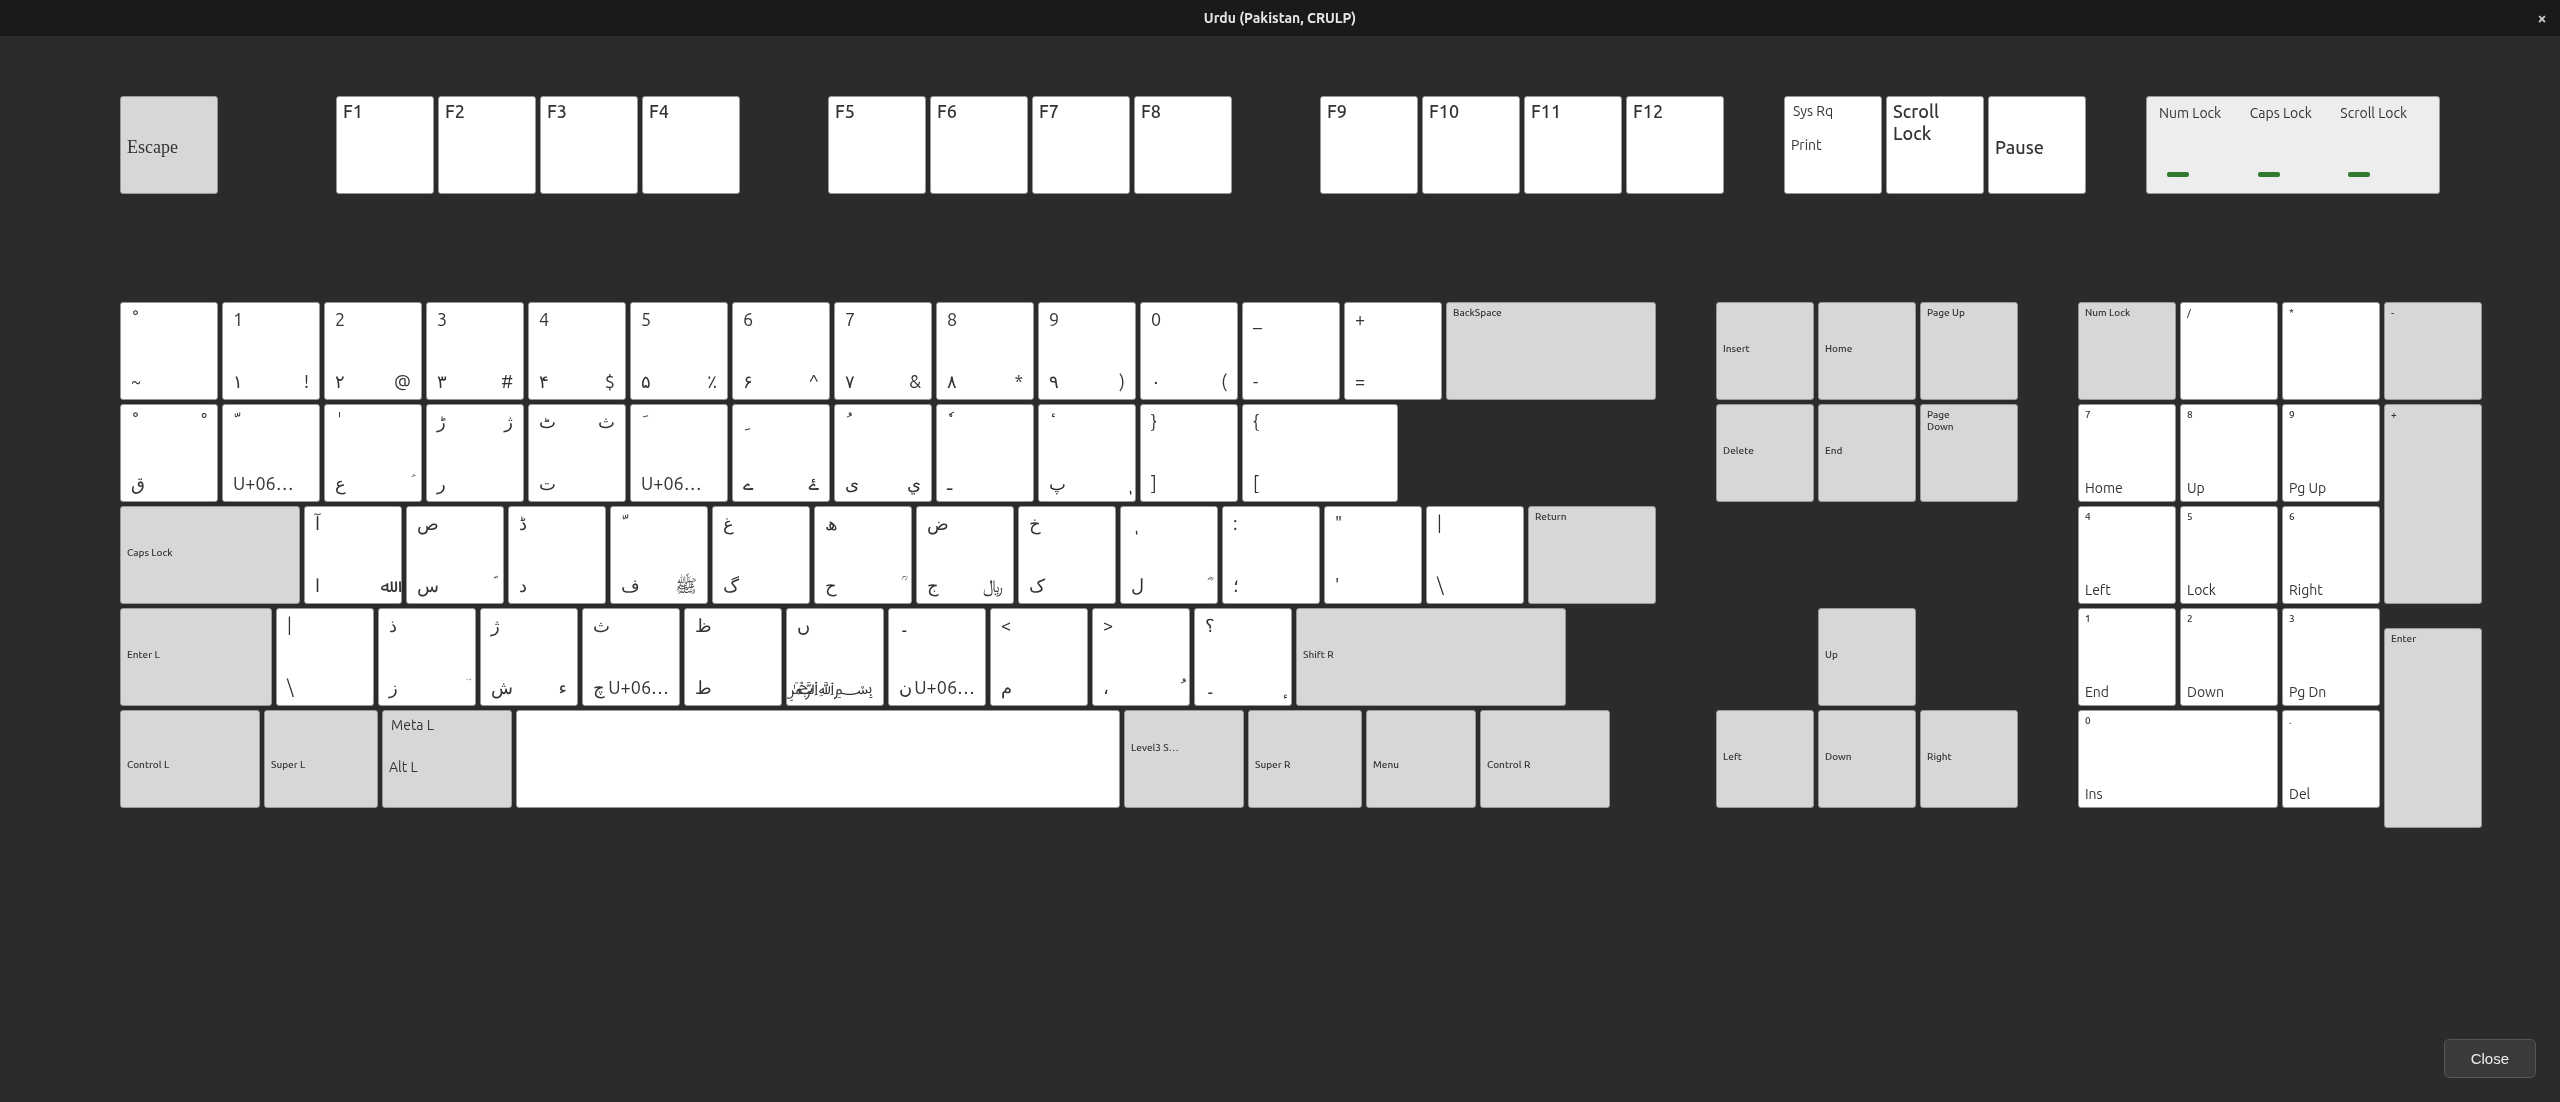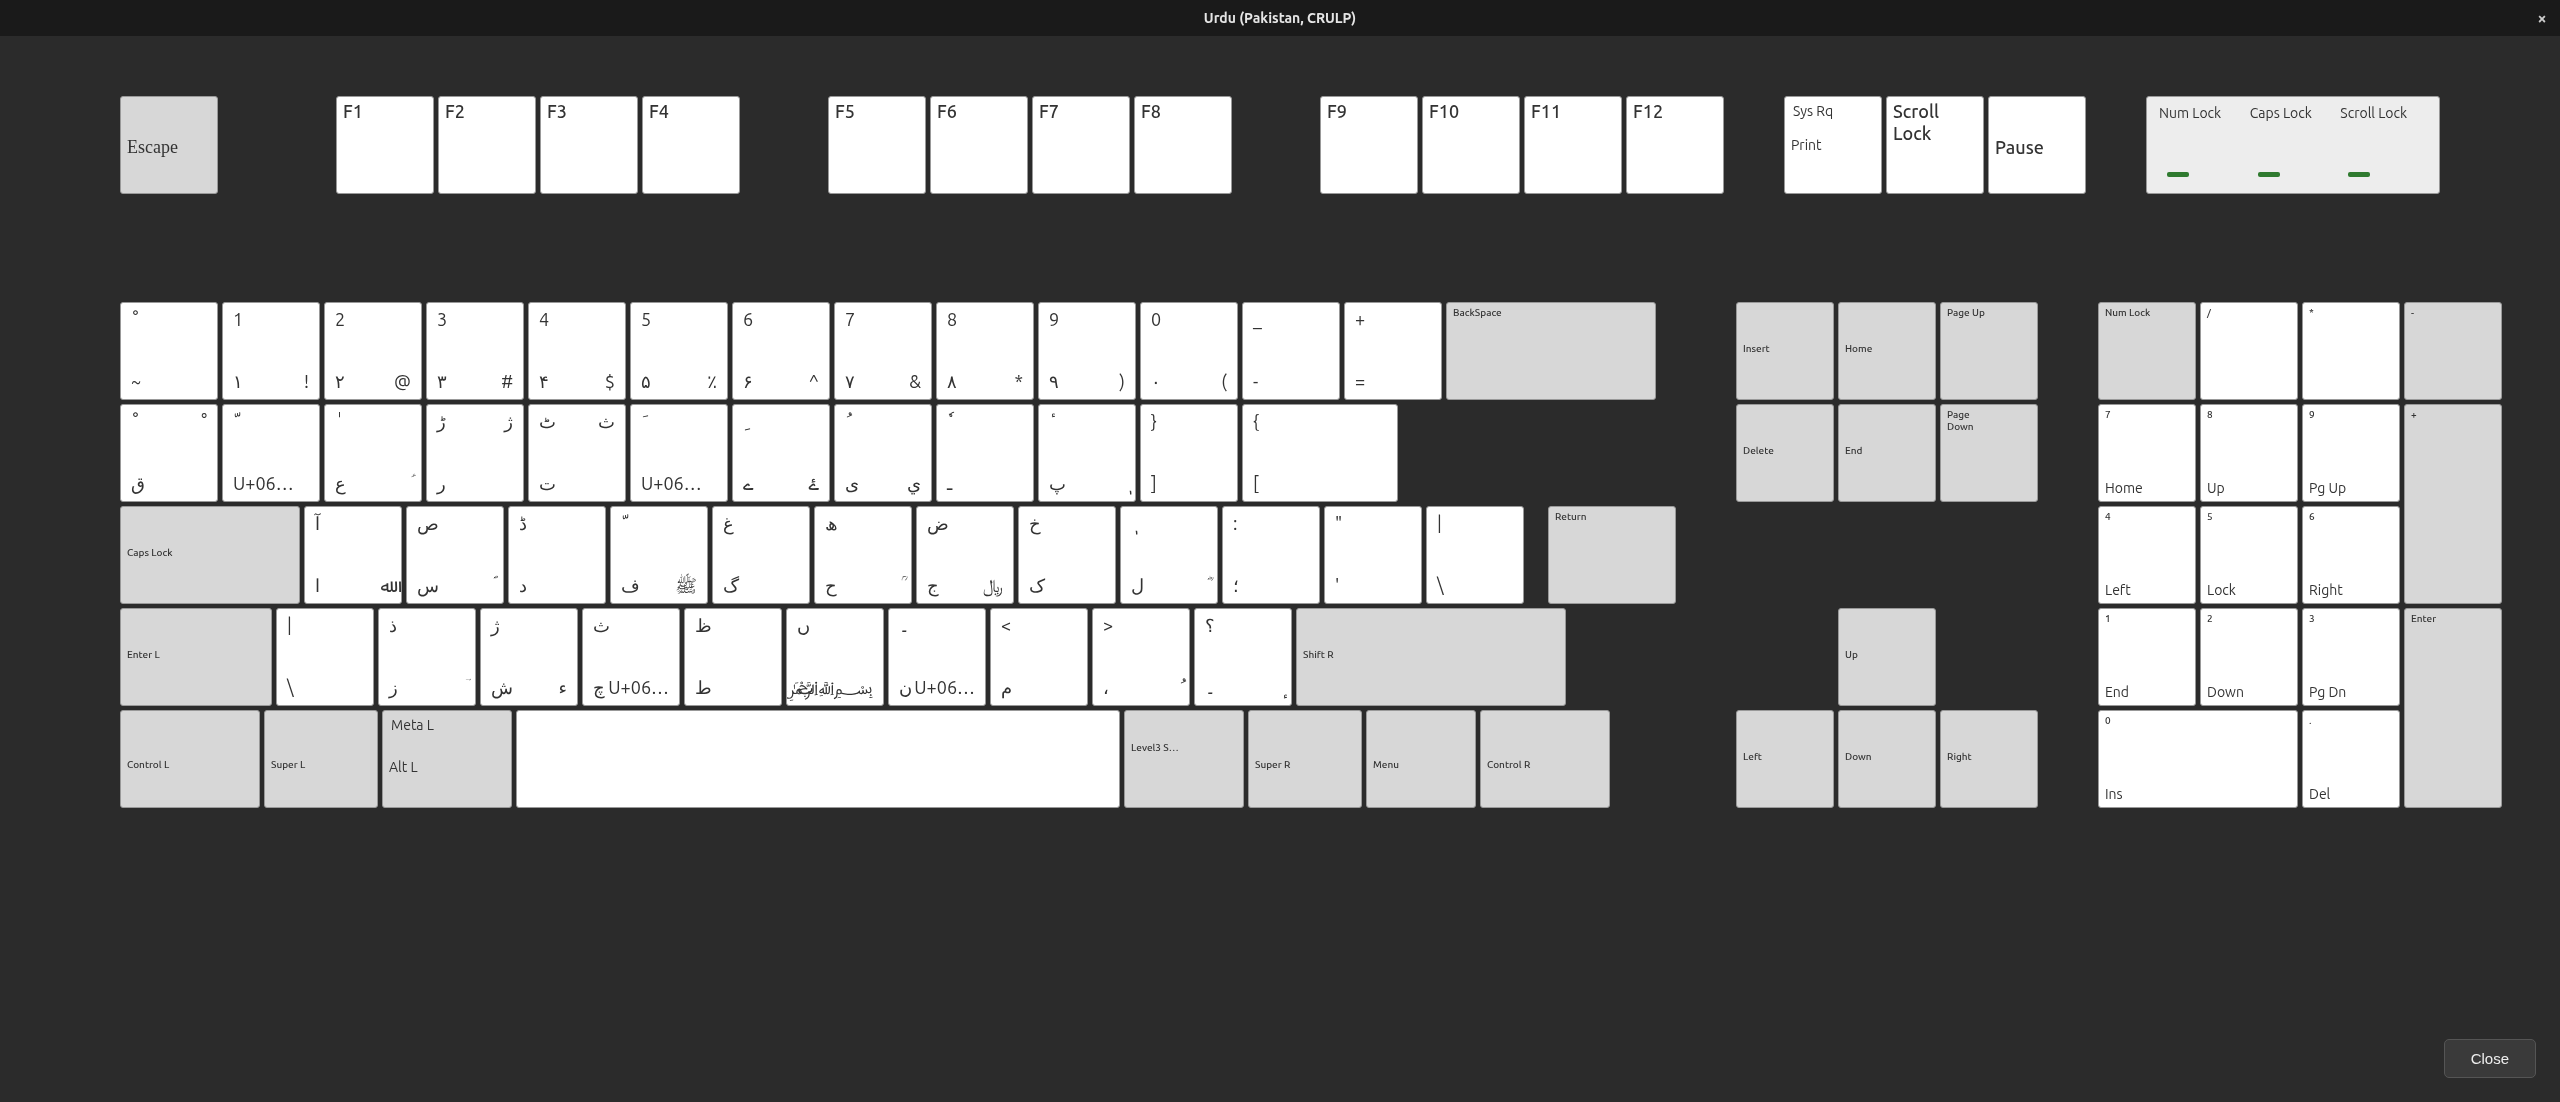--- a/index.html
+++ b/index.html
@@ -94,35 +94,35 @@
   padding: 10px 26px;
   border-radius: 5px;
   font-size: 15px;
   cursor: pointer;
 }
 
 .w-esc { width: 98px; font-family: Liberation Serif, serif; }
 .w-bksp { width: 210px; }
 .w-tab { width: 152px; }
 .w-caps { width: 180px; }
-.w-return { width: 152px; margin-left: 20px; }
+.w-return { width: 152px; }
 .w-shiftl { width: 152px; }
 .w-shiftr { width: 270px; }
 .w-ctrl { width: 140px; }
 .w-space { width: 604px; }
 .w-super { width: 114px; }
 .w-alt { width: 130px; }
 .w-menu { width: 110px; }
 .w-lvl3 { width: 120px; }
 .w-ctrlr { width: 130px; }
 .w-nav { width: 98px; }
 .w-np { width: 98px; }
 .w-np0 { width: 200px; }
 .w-npplus { width: 98px; height: 200px; }
-.w-npenter { width: 98px; height: 200px; }
+.w-npenter { width: 98px; height: 200px; margin-top: 20px; }
 .spacer { visibility: hidden; }
 .lockpanel-outer {
   background: #ededed;
   border: 1px solid #999;
   border-radius: 3px;
   height: 98px;
   width: 408px;
   display: flex;
   padding: 6px 10px;
   position: relative;

